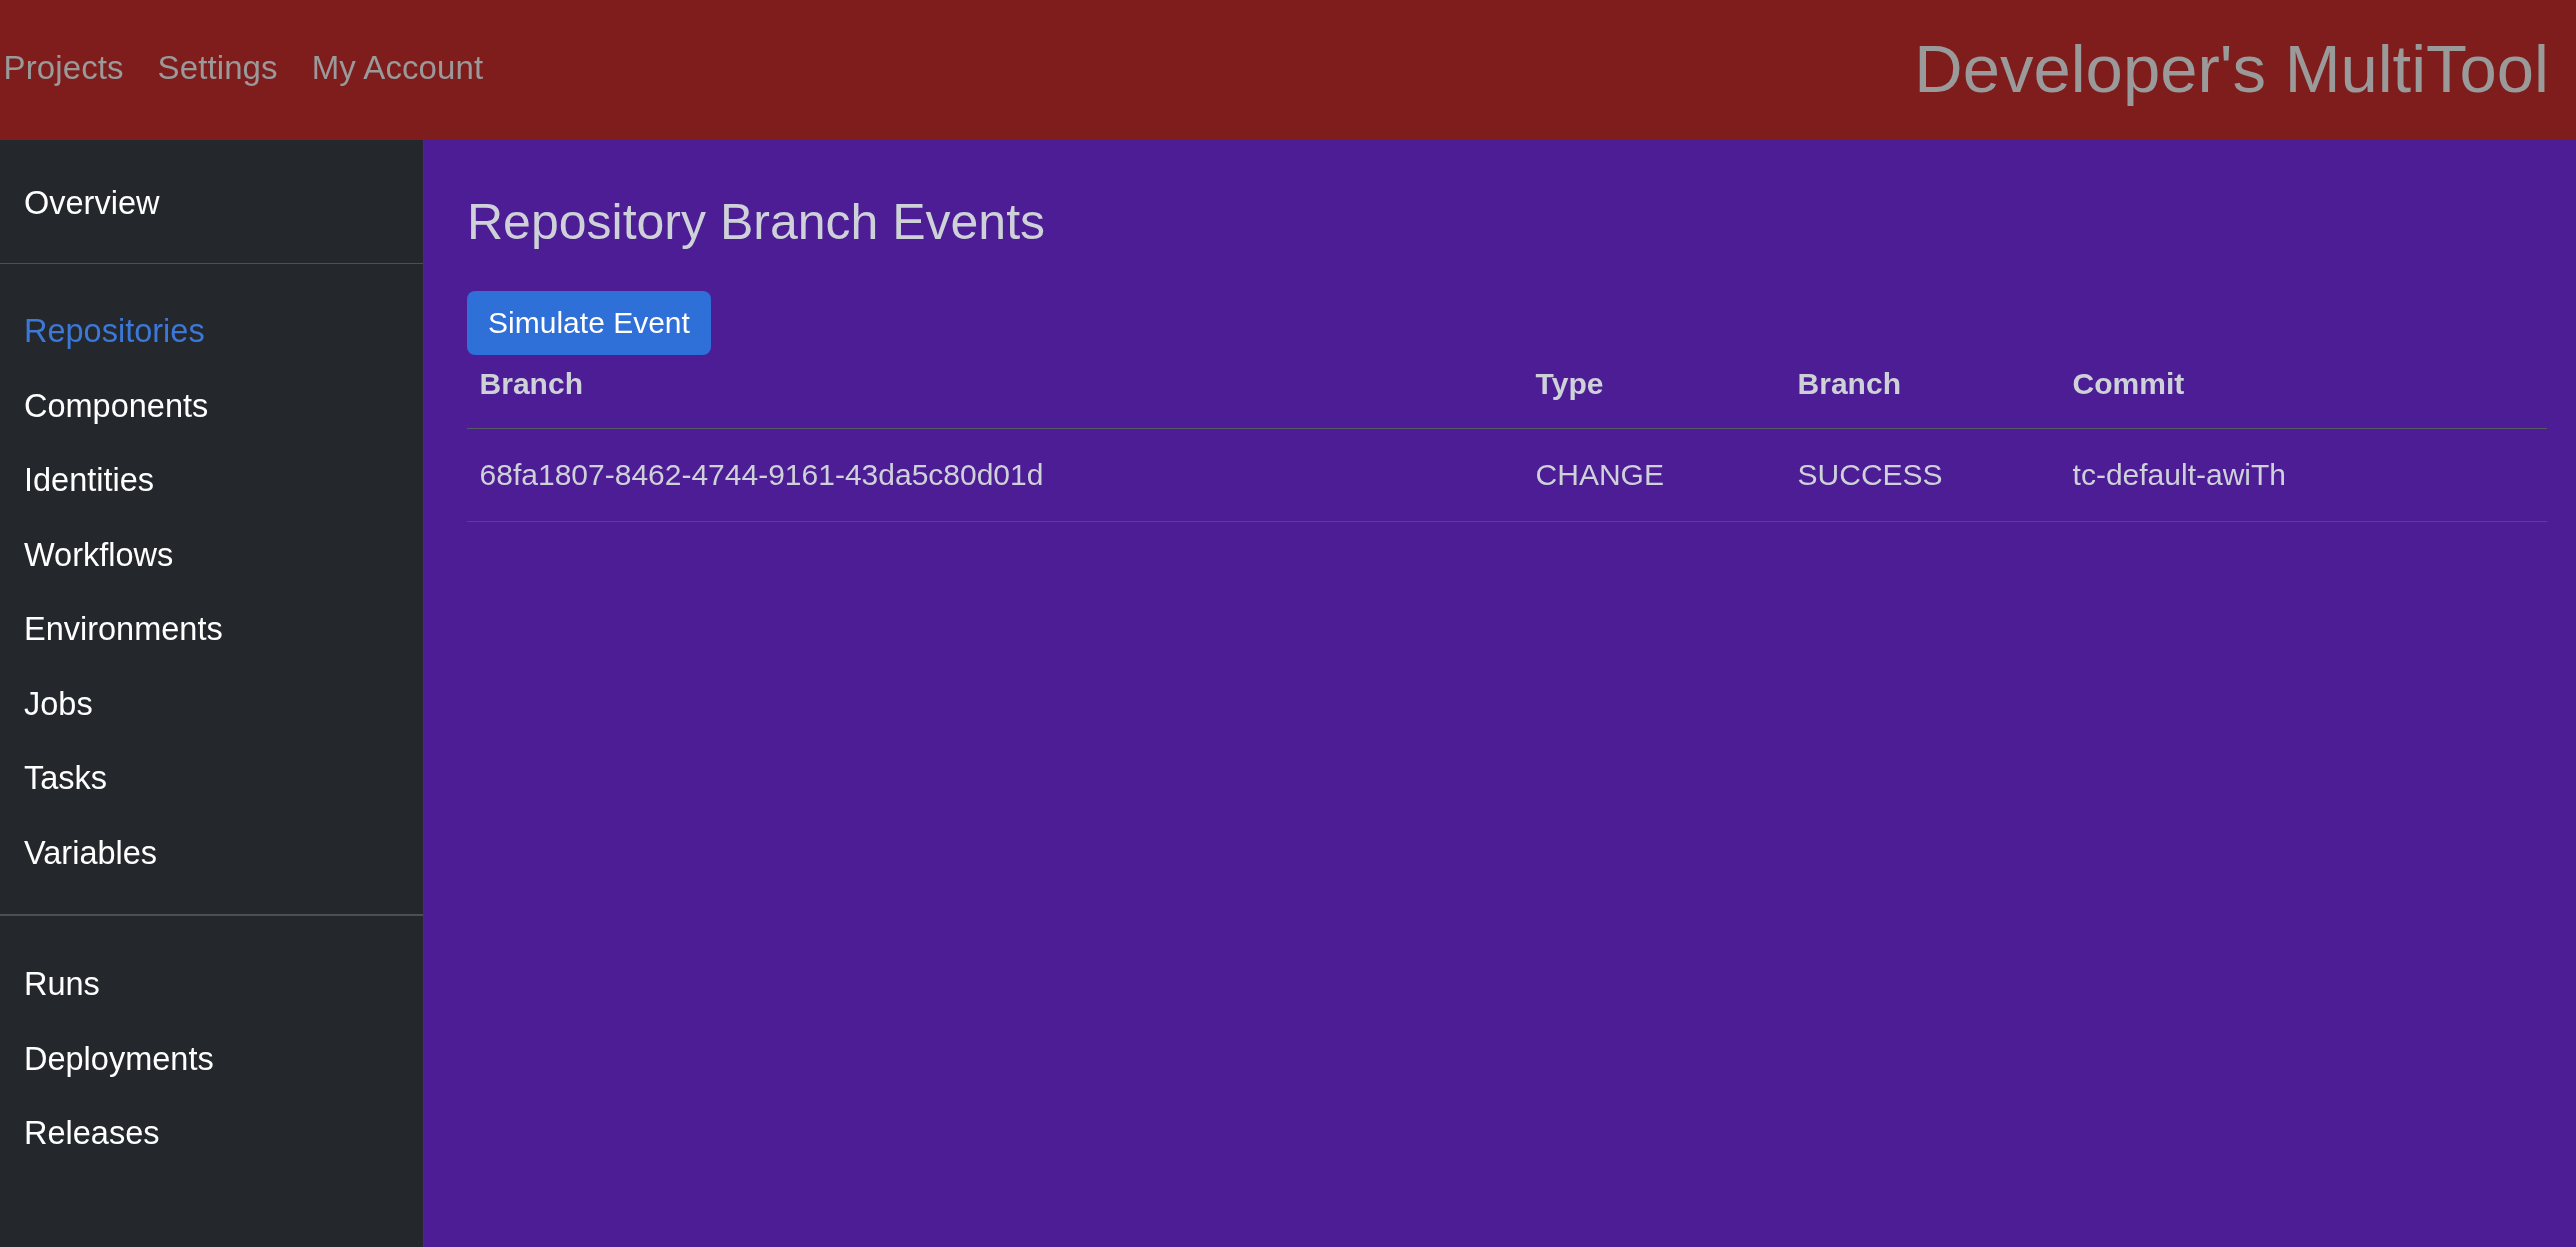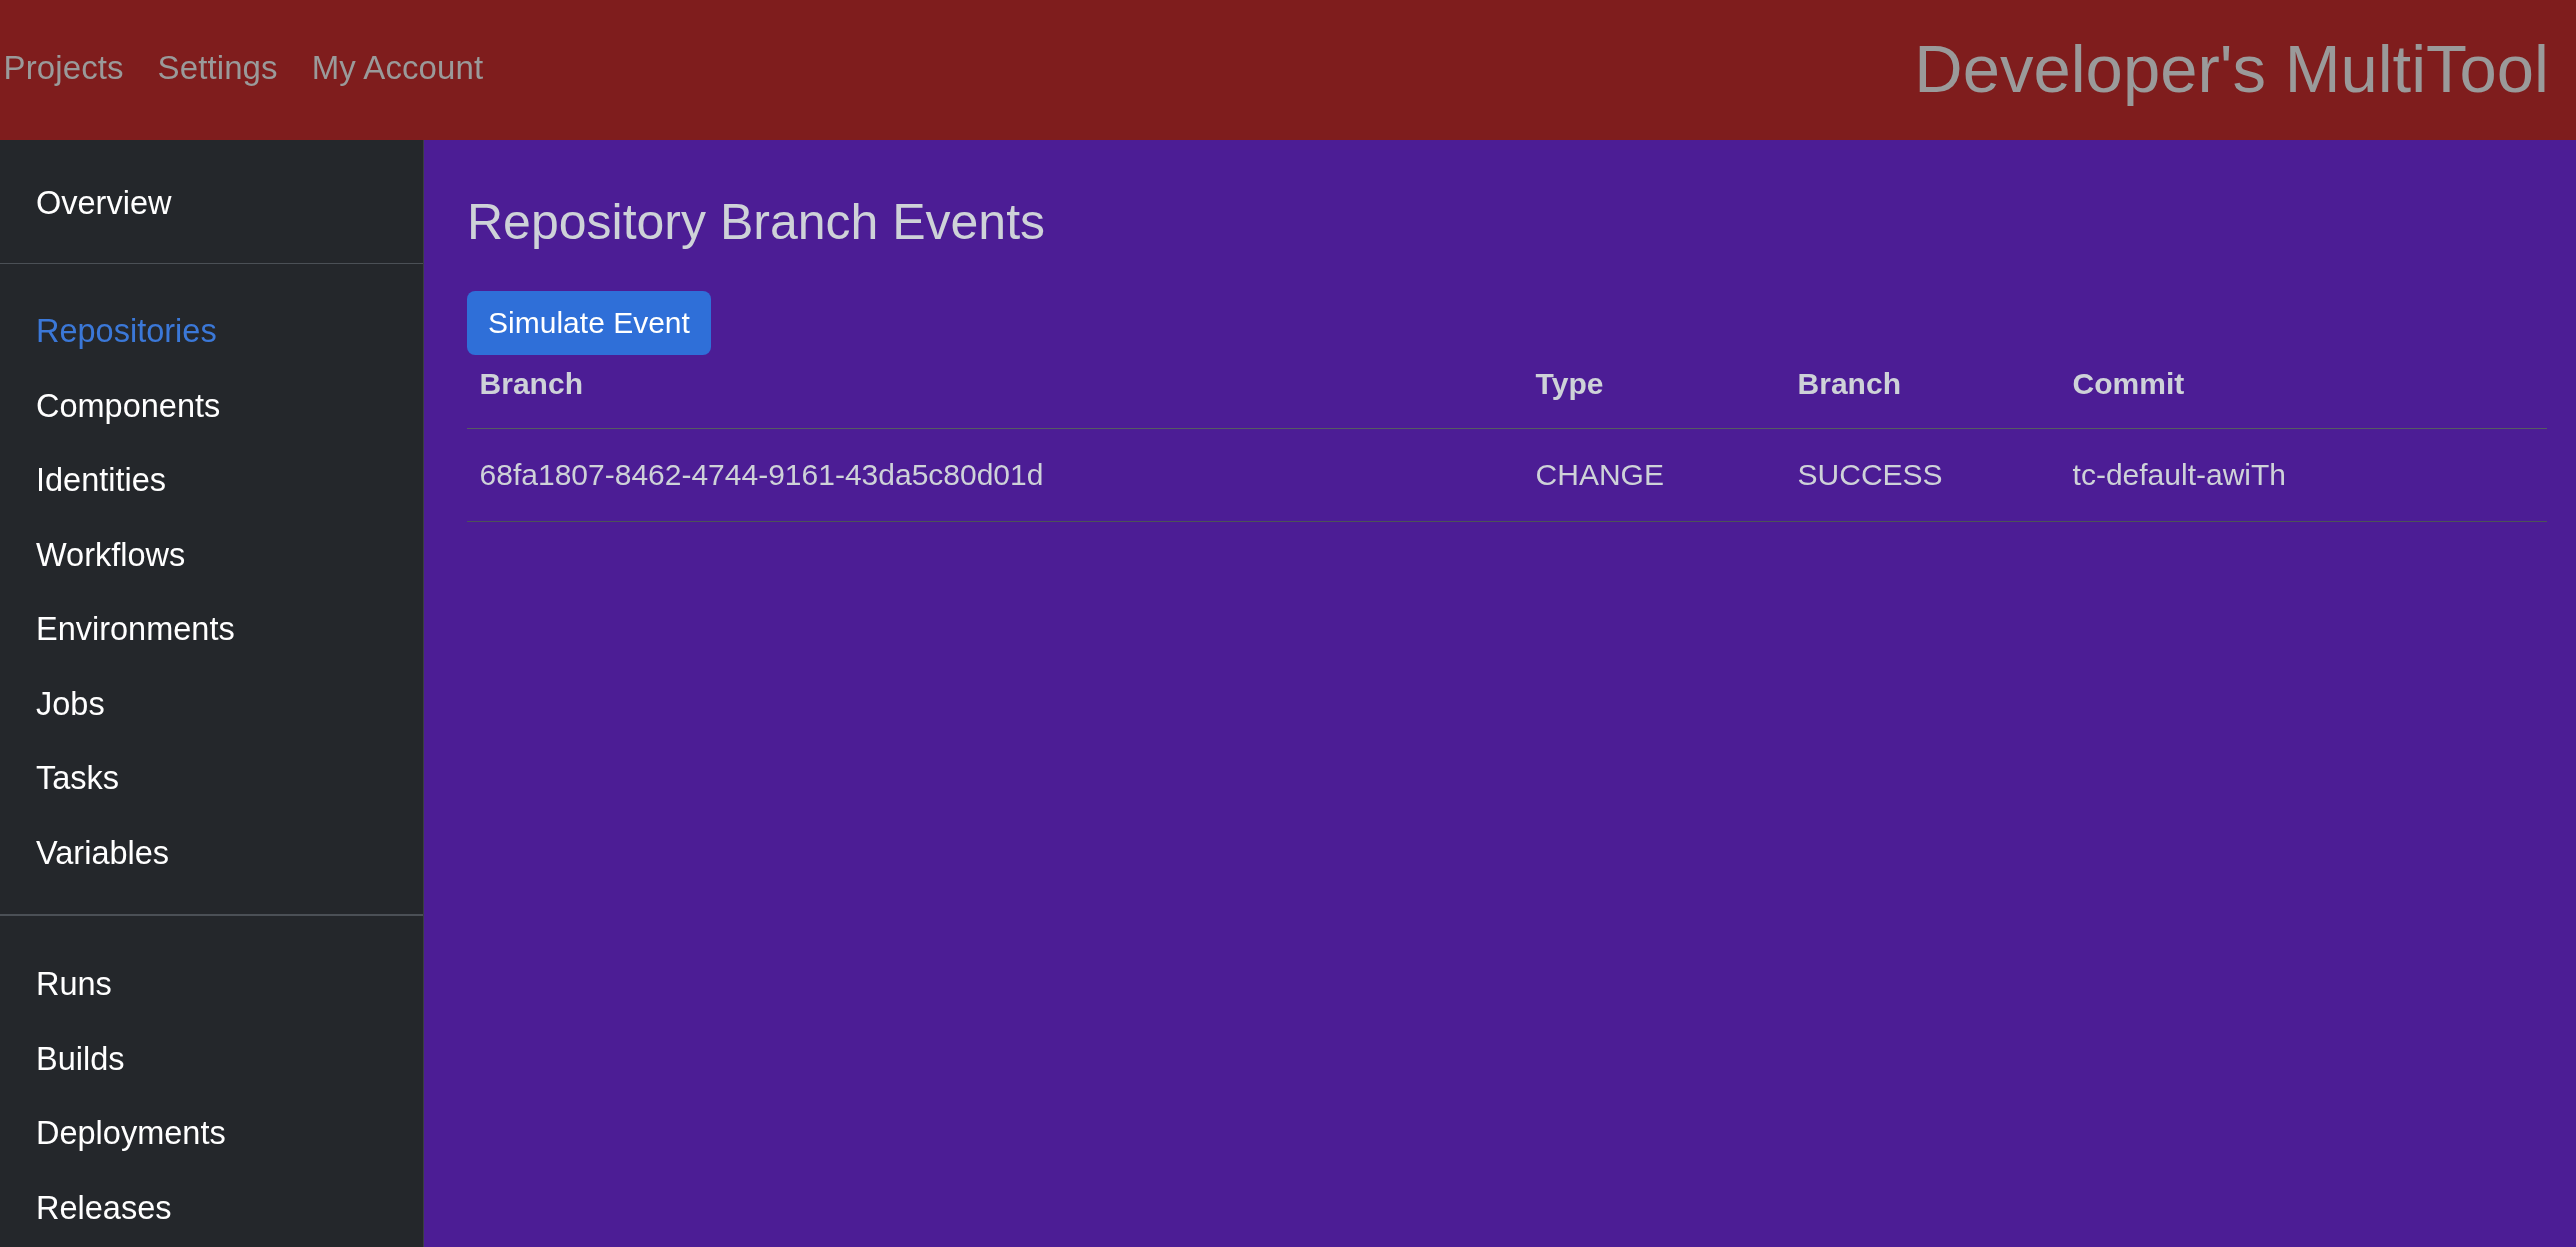--- a/index.html
+++ b/index.html
@@ -62,21 +62,21 @@
   
   .sidebar {
     width: 424px;
     height: 1107px;
     background: #24272b;
     border-right: 1.8px solid #3a3e43;
     box-sizing: border-box;
     flex: 0 0 424px;
   }
   .nav-group {
-    padding: 16px;
+    padding: 4px;
   }
   .nav-group.g1 { padding-top: 47px; padding-bottom: 43px; }
   .nav-group.g2 { padding-top: 51px; padding-bottom: 45px; }
   .nav-group.g3 { padding-top: 52px; }
   .nav-divider {
     height: 1.8px;
     background: #4b5056;
     width: 100%;
   }
   .nav-item {
@@ -190,21 +190,20 @@
       <a class="nav-item">Environments</a>
       <a class="nav-item">Jobs</a>
       <a class="nav-item">Tasks</a>
       <a class="nav-item">Variables</a>
     </div>
 
     <div class="nav-divider"></div>
 
     <div class="nav-group g3">
       <a class="nav-item">Runs</a>
-      <a class="nav-item">Builds</a>
       <a class="nav-item">Deployments</a>
       <a class="nav-item">Releases</a>
     </div>
 
   </aside>
 
   <main class="main">
 
     <h1 class="page-title">Repository Branch Events</h1>
 

